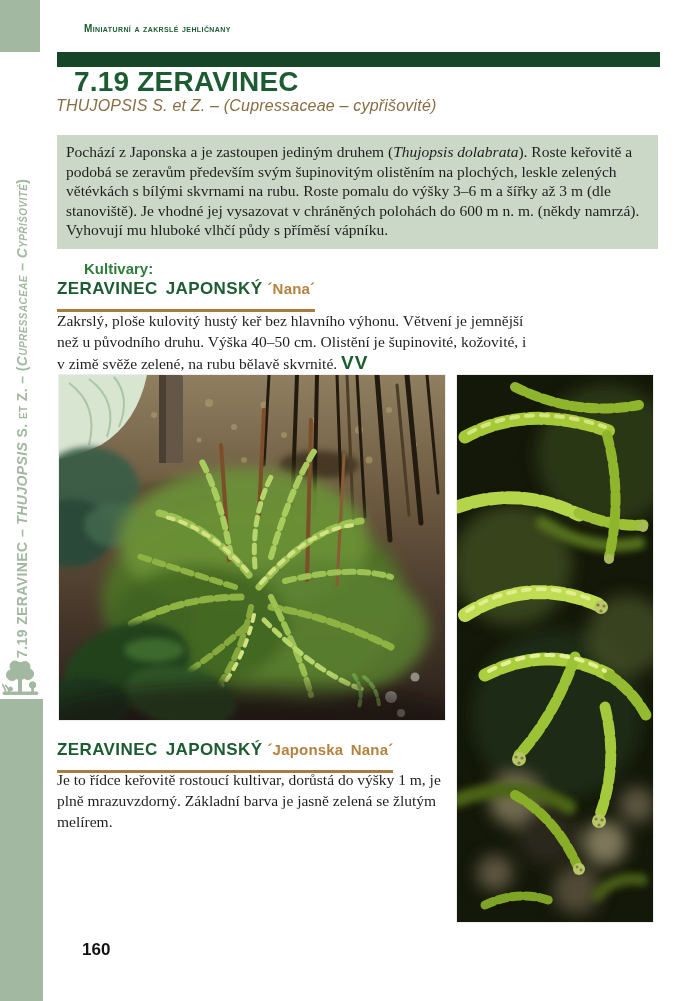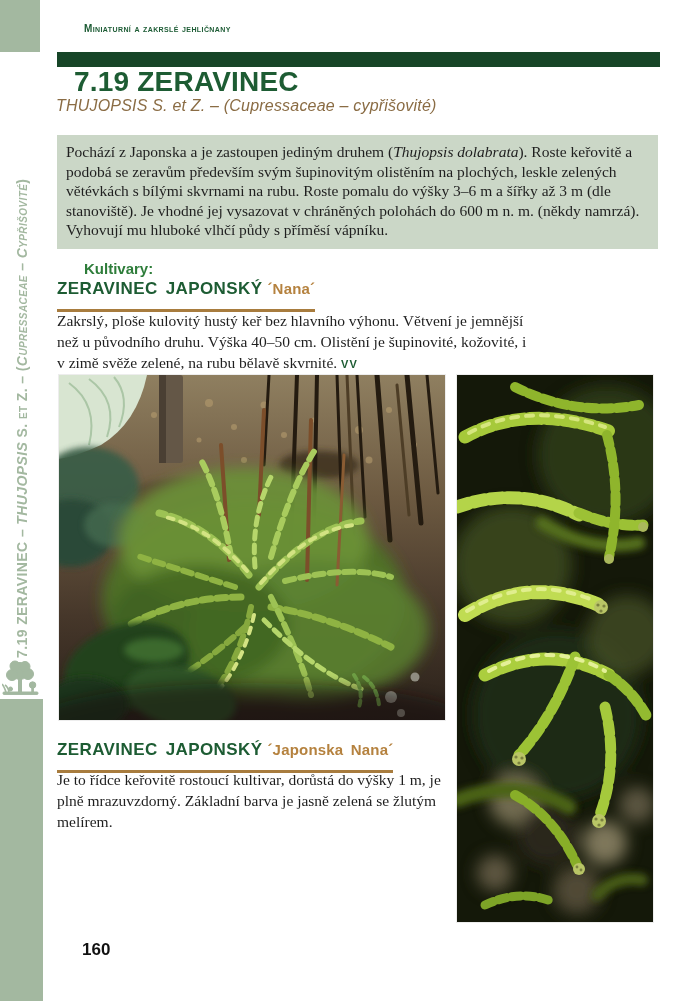--- a/index.html
+++ b/index.html
@@ -32,21 +32,21 @@
         font-size:15px;color:var(--kultivary_green,#2e7d3a);margin-left:27px;}
   .cv-heading{font-family:"Liberation Sans",sans-serif;font-weight:bold;font-size:17px;
         letter-spacing:.4px;word-spacing:3px;color:var(--dark_green,#1d5c33);
         border-bottom:3px solid var(--underline_brown,#a87c3e);padding-bottom:10px;}
   #cv1-heading{left:57px;top:279px;}
   #cv2-heading{left:57px;top:740px;}
   .cname{color:var(--gold,#b5823f);font-size:15px;margin-left:5px;letter-spacing:.2px;}
   .cv-text{font-size:15.5px;line-height:21px;}
   #cv1-text{left:57px;top:310px;width:470px;}
   #cv2-text{left:57px;top:769px;width:402px;}
-  .chevrons{font-family:"Liberation Sans",sans-serif;font-weight:bold;font-size:11px;
+  .chevrons{font-family:"Liberation Sans",sans-serif;font-weight:bold;font-size:19px;
         letter-spacing:1px;color:var(--dark_green,#1d5c33);}
 
   .photo{box-shadow:0 0 0 1px rgba(0,0,0,.07);}
   #photo-left{left:59px;top:375px;}
   #photo-right{left:457px;top:375px;}
 
   .page-number{left:82px;top:940px;font-family:"Liberation Sans",sans-serif;font-weight:bold;
         font-size:17px;color:#111;}
 </style>
 </head>

